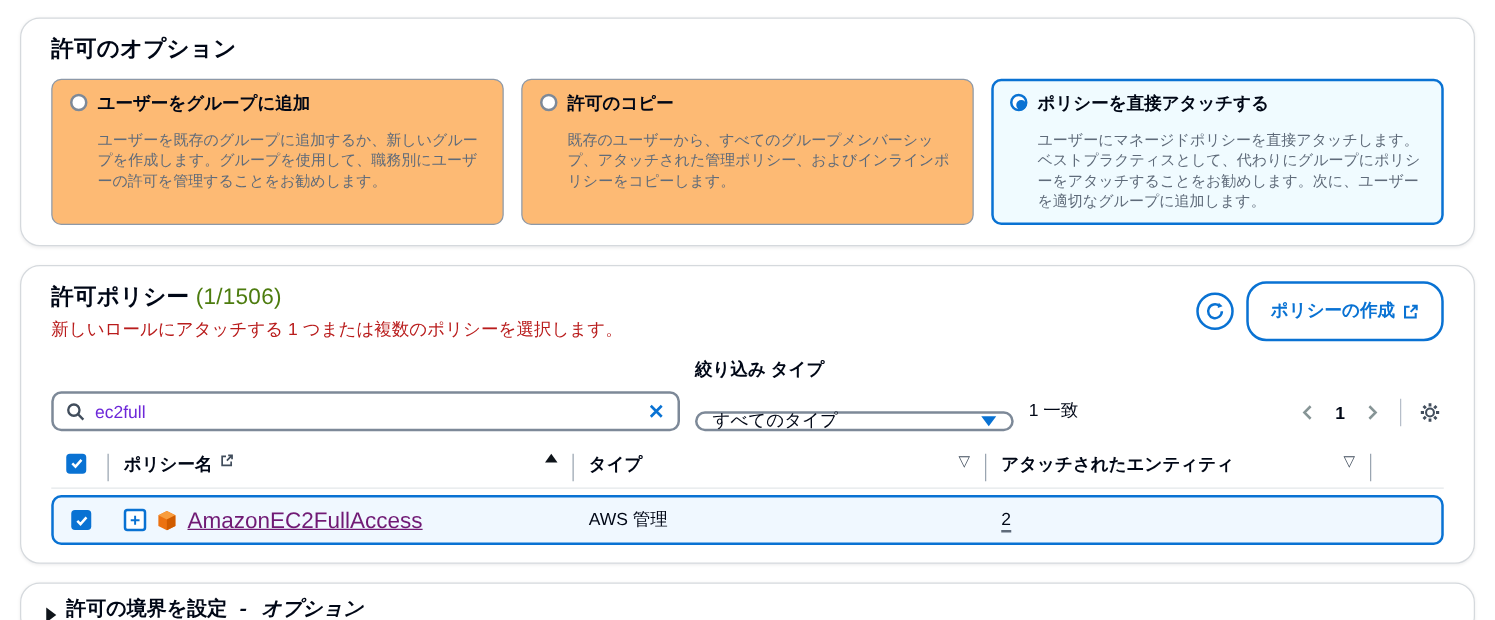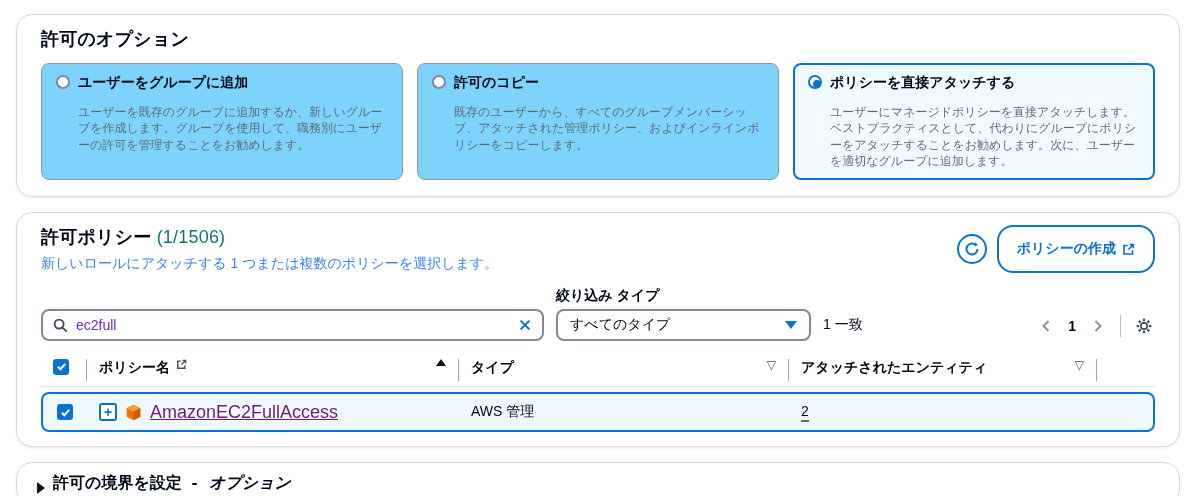--- a/index.html
+++ b/index.html
@@ -14,41 +14,41 @@
   .container {
     background:#fff; border:1px solid #d5d9dd; border-radius:16px;
     box-shadow:0 1px 3px rgba(0,7,22,.08);
   }
 
   
   .opts { padding:12px 24px 16px; }
   .h2 { font-size:18px; font-weight:bold; letter-spacing:.2px; }
   .tiles { display:flex; gap:14px; margin-top:12px; }
   .tile {
-    flex:1; border:1px solid #8d99a8; border-radius:8px; background:#7dd3fc;
+    flex:1; border:1px solid #8d99a8; border-radius:8px; background:#fdba74;
     padding:8px 14px 10px; display:flex; gap:8px; cursor:pointer;
   }
   .tile.selected { border:2px solid #0972d3; background:#f0fbff; padding:7px 13px 9px; }
   .radio {
     width:14px; height:14px; border:2px solid #7d8998; border-radius:50%;
     margin-top:3px; flex:none; background:#fff; position:relative;
   }
   .tile.selected .radio { border-color:#0972d3; }
   .tile.selected .radio::after {
     content:""; position:absolute; left:3px; top:3px; width:8px; height:8px;
     border-radius:50%; background:#0972d3;
   }
   .tile-label { font-weight:bold; font-size:14px; line-height:1.45; }
   .tile-desc { font-size:12px; line-height:1.35; color:#5f6b7a; margin-top:12px; }
 
   
   .panel { padding:12px 24px 14px; }
   .panel-head { display:flex; align-items:flex-start; justify-content:space-between; }
-  .count { font-weight:normal; color:#0f766e; }
-  .panel-desc { margin-top:6px; font-size:14px; color:#3b82f6; }
+  .count { font-weight:normal; color:#4d7c0f; }
+  .panel-desc { margin-top:6px; font-size:14px; color:#b91c1c; }
   .actions { display:flex; gap:10px; align-items:center; }
   .btn-round {
     width:30px; height:30px; border:2px solid #0972d3; border-radius:50%;
     background:#fff; display:flex; align-items:center; justify-content:center; cursor:pointer;
   }
   .btn-pill {
     height:48px; border:2px solid #0972d3; border-radius:16px; background:#fff;
     color:#0972d3; font-weight:bold; font-size:14px; padding:4px 18px;
     display:flex; align-items:center; gap:6px; cursor:pointer; white-space:nowrap;
   }
@@ -58,23 +58,23 @@
     flex:0 0 503px; height:32px; border:2px solid #7d8998; border-radius:8px;
     display:flex; align-items:center; padding:0 10px; gap:8px; background:#fff;
   }
   .search-box input {
     border:none; outline:none; flex:1; font-size:14px; color:#6d28d9;
     font-family:inherit; background:transparent;
   }
   .select-group { flex:0 0 255px; display:flex; flex-direction:column; gap:4px; }
   .select-label { font-weight:bold; font-size:14px; }
   .select {
-    height:32px; border:2px solid #7d8998; border-radius:8px; background:#fff;
+    height:16px; border:2px solid #7d8998; border-radius:8px; background:#fff;
     display:flex; align-items:center; justify-content:space-between;
-    padding:0 12px; cursor:pointer; font-size:14px;
+    padding:0 12px; cursor:pointer; font-size:14px;margin-top:20px;
   }
   .caret-down {
     width:0; height:0; border-left:6px solid transparent; border-right:6px solid transparent;
     border-top:8px solid #0972d3;
   }
   .match { padding-bottom:7px; font-size:14px; }
   .spacer { flex:1; }
   .pager { display:flex; align-items:center; gap:4px; padding-bottom:4px; }
   .pg-btn { background:none; border:none; cursor:pointer; padding:4px; display:flex; }
   .pg-num { font-weight:bold; font-size:14px; padding:0 8px; }

